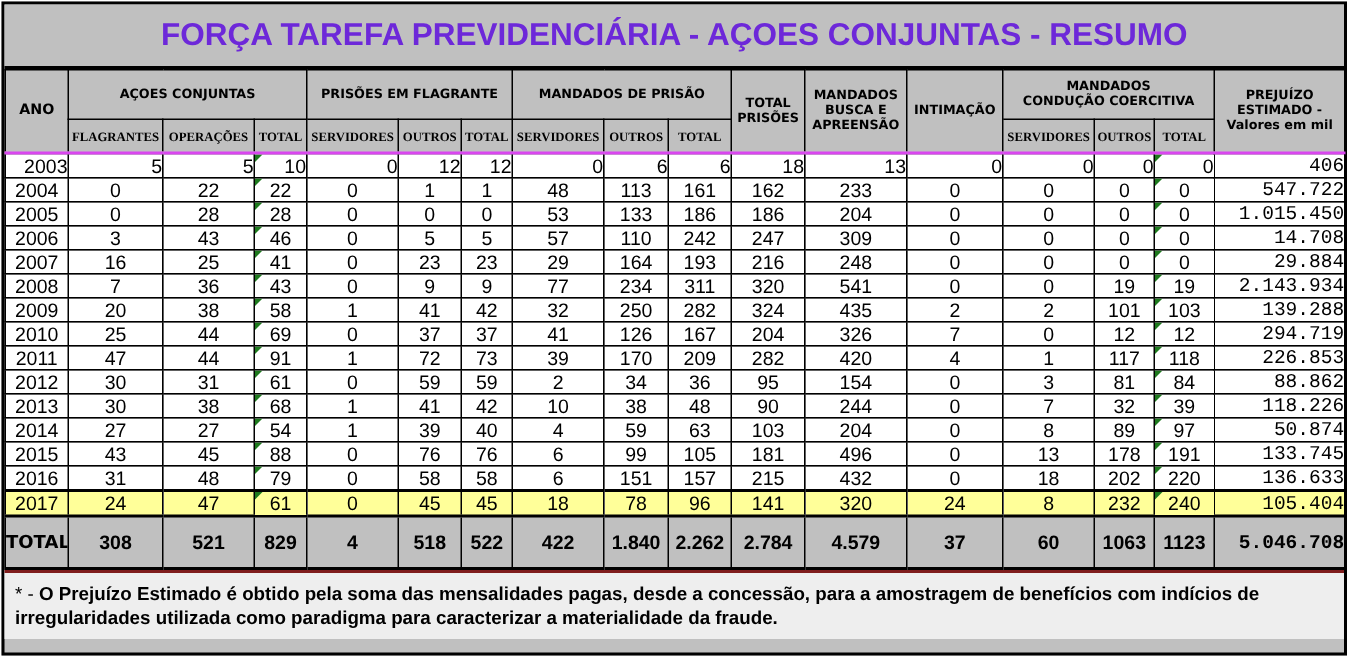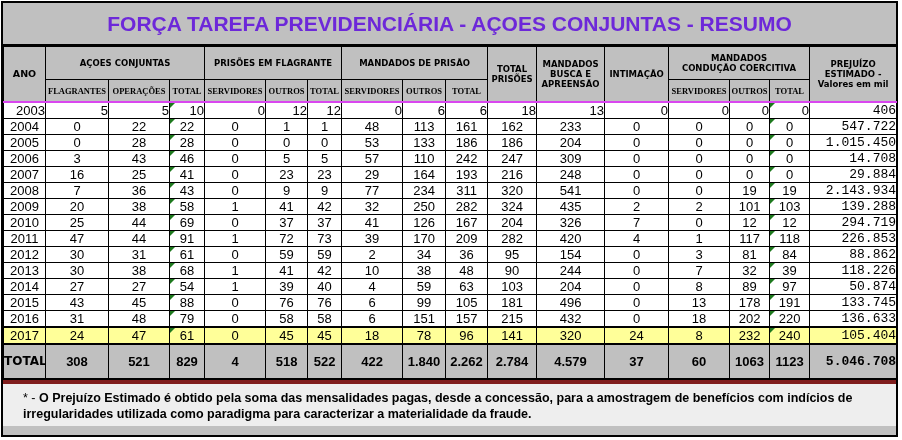--- a/index.html
+++ b/index.html
@@ -24,22 +24,22 @@
   td.num-r { text-align: right; padding-right: 3px; font-family: Liberation Mono, monospace; }
   tr.hl td { background: #ffff99; margin-left: 12px; }
   tr.first td { border-top: 2px solid #d946ef; text-align: right; }
   tr.hl td { border-top: 2px solid #000; }
   tr.total td { background: #c0c0c0; font-weight: bold; font-size: 13px; height: 33px; border-top: 2px solid #000; border-bottom: 2px solid #000; }
   tr.total td.lbl { font-family: "DejaVu Sans", sans-serif; font-size: 12px; }
   td.tri { position: relative; }
   td.tri::before { content: ""; position: absolute; left: 0; top: 0; width: 0; height: 0; border-top: 5px solid #1e7a1e; border-right: 5px solid transparent; }
   .note {
     background: #eeeeee; font-weight: bold; font-size: 12.5px; color: #000;
-    padding: 6px 4px 0 20px; line-height: 16px; height: 46px; box-sizing: border-box;
-    border-top: 4px solid #7f1d1d;
+    padding: 6px 4px 0 7px; line-height: 16px; height: 46px; box-sizing: border-box;
+    border-top: 2px solid #7f1d1d;
   }
   .note .star { font-weight: normal; }
 </style>
 </head>
 <body>
 
 <div class="frame">
   <div class="title">FORÇA TAREFA PREVIDENCIÁRIA - AÇOES CONJUNTAS - RESUMO</div>
   <table class="grid">
     <colgroup>

